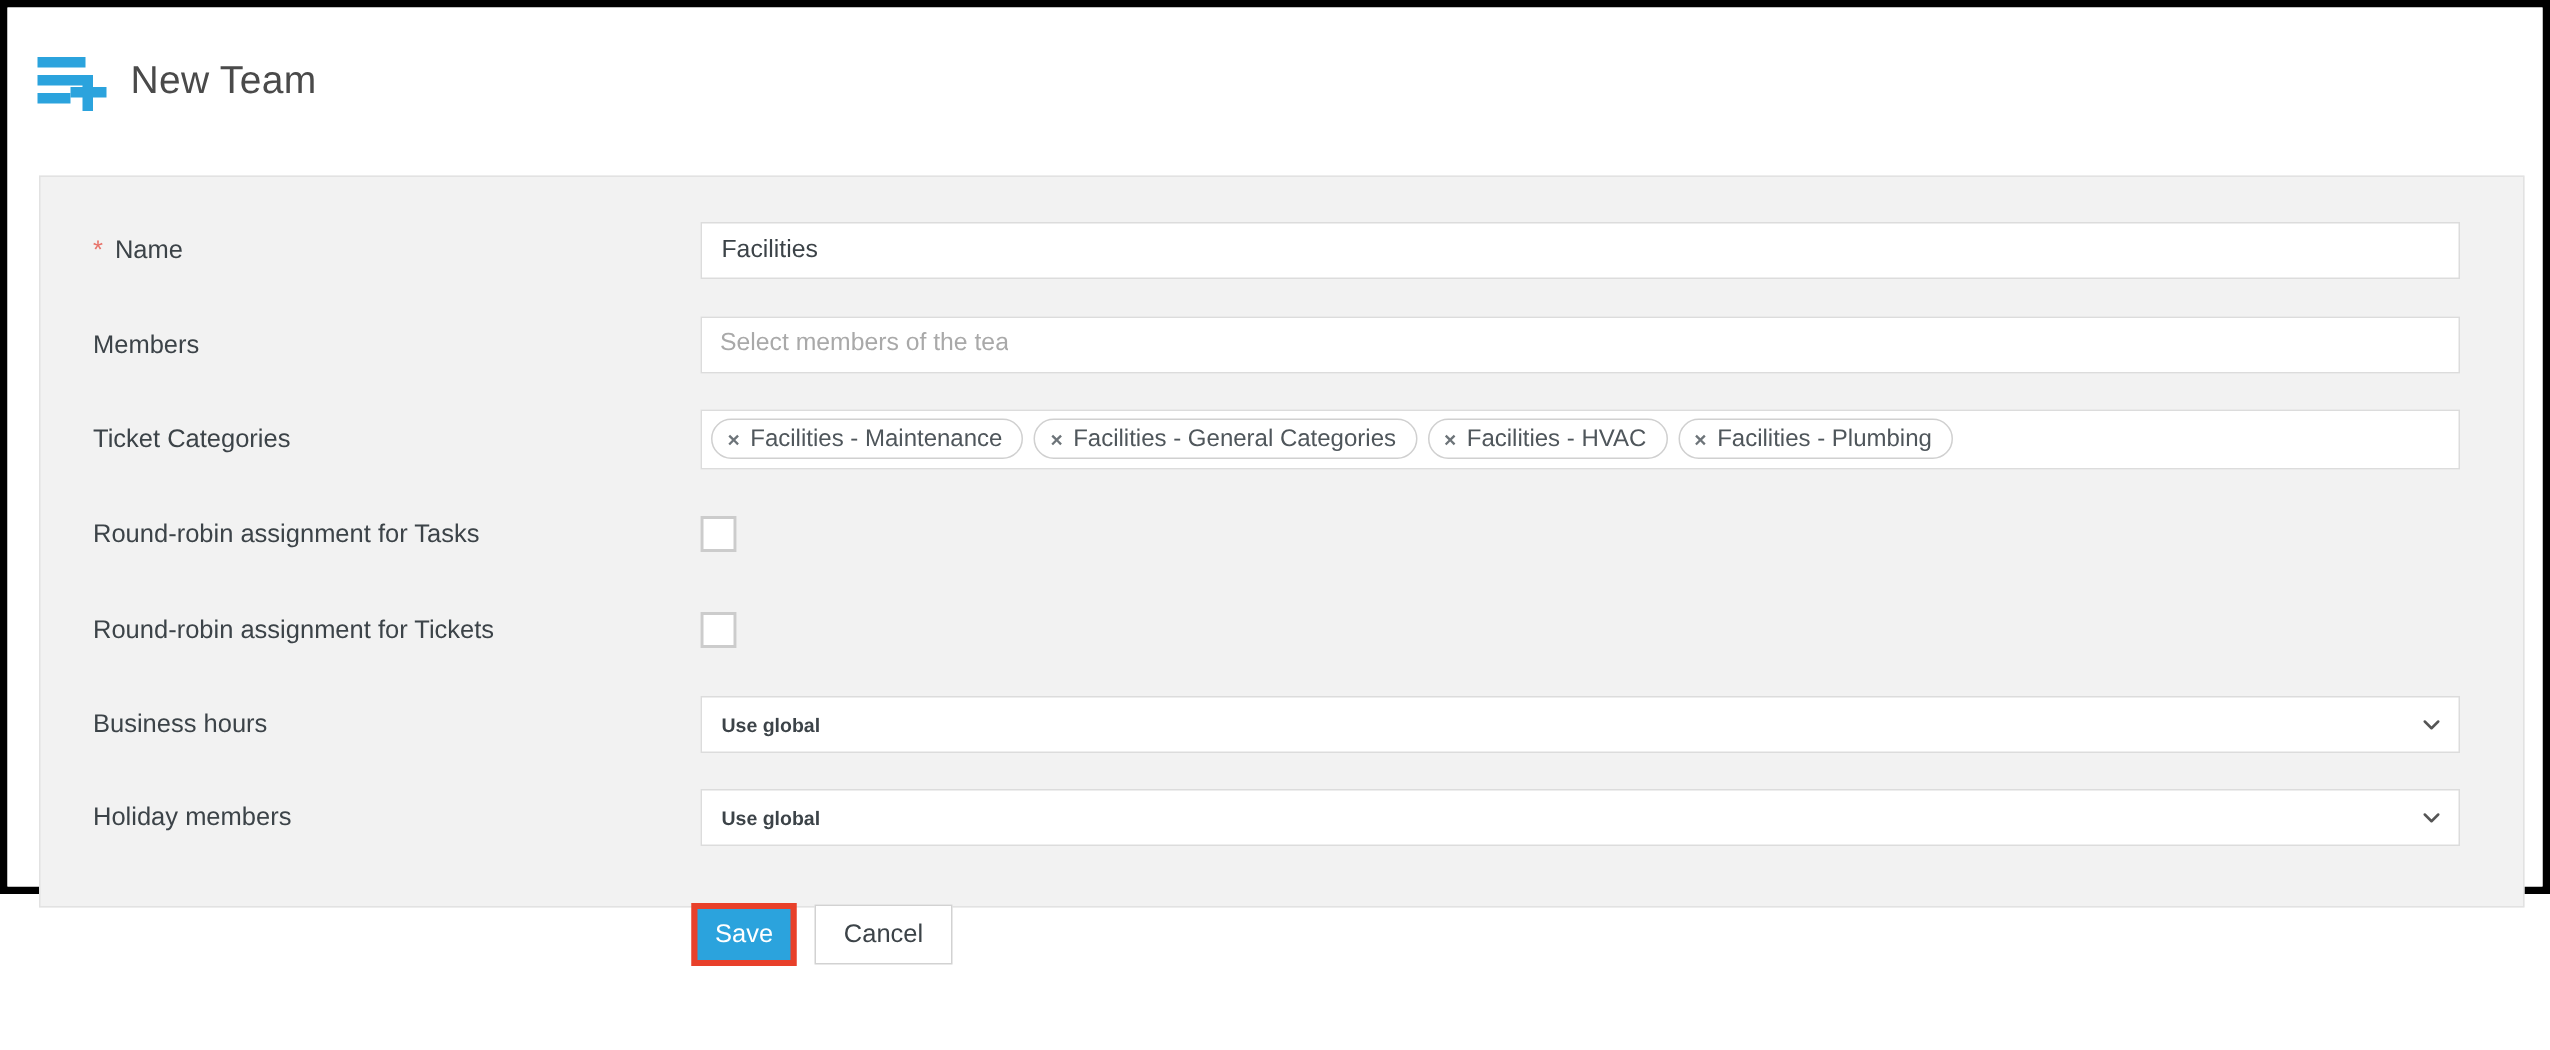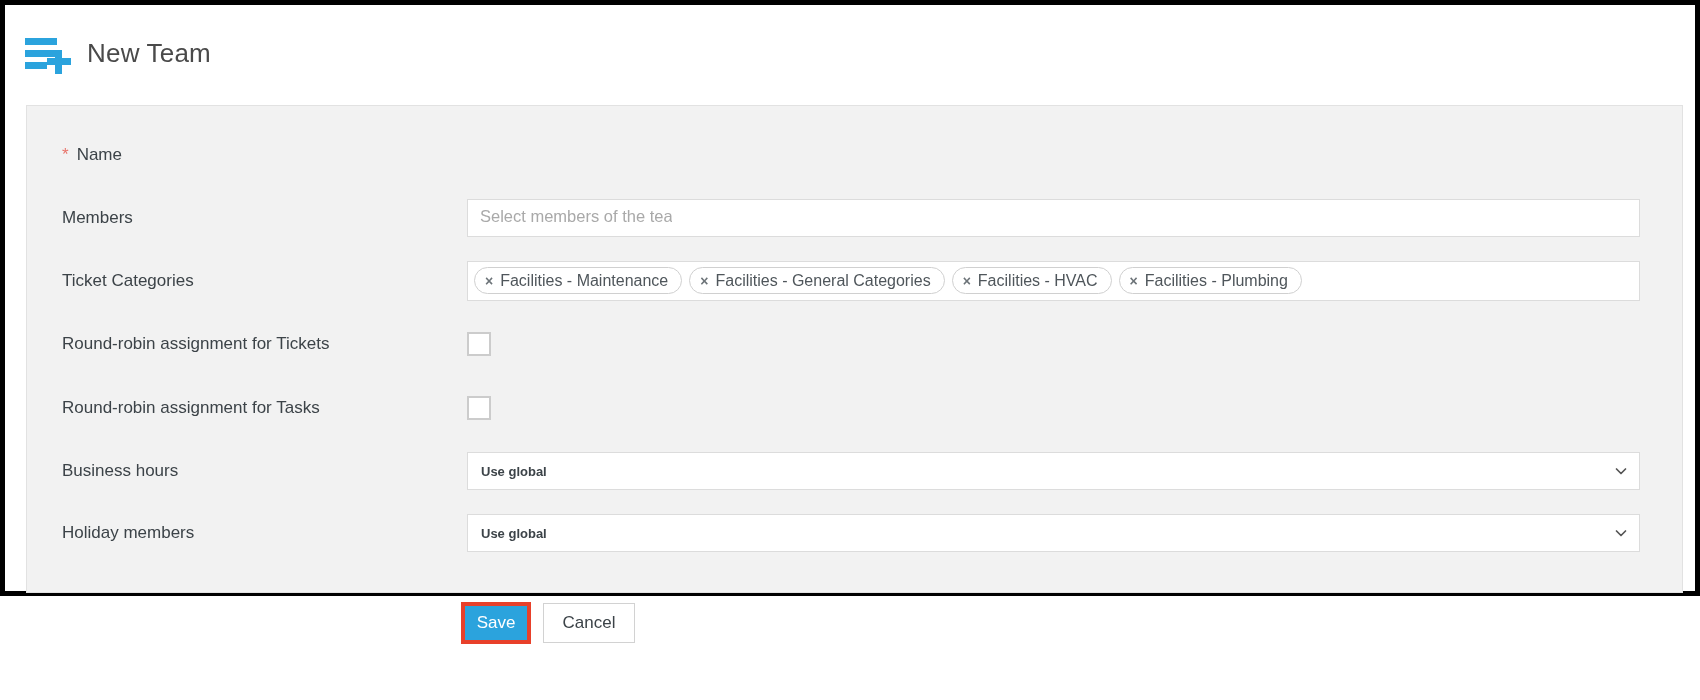--- a/index.html
+++ b/index.html
@@ -71,21 +71,21 @@
     font-size: 26px;
     color: #4A4A4A;
     font-weight: 400;
     letter-spacing: 0.2px;
   }
 
   
   .form-panel {
     position: absolute;
     left: 21px;
-    top: 100px;
+    top: 112px;
     width: 1657px;
     height: 488px;
     box-sizing: border-box;
     background: #F2F2F2;
     border: 1px solid #E2E2E2;
   }
   .form-row {
     display: flex;
     align-items: center;
     height: 63px;
@@ -279,20 +279,23 @@
         <div class="plus-v"></div>
       </div>
       <div class="page-title">New Team</div>
     </div>
 
     <div class="form-panel">
 
       <div class="form-row row-name">
         <div class="field-label">
           <span class="req-star">*</span><span>Name</span>
+        </div>
+        <div class="field-control">
+          <input class="text-input" type="text" value="Facilities" style="">
         </div>
       </div>
 
       <div class="form-row row-members">
         <div class="field-label">Members</div>
         <div class="field-control">
           <div class="members-wrap">
             <input class="text-input" type="text" value="" style="">
             <div class="members-clip">
               <div class="members-ph">Select members of the team</div>
@@ -318,29 +321,29 @@
               <span>Facilities - HVAC</span>
             </span>
             <span class="tag">
               <span class="tag-x">×</span>
               <span>Facilities - Plumbing</span>
             </span>
           </div>
         </div>
       </div>
 
+      <div class="form-row row-rr2">
+        <div class="field-label">Round-robin assignment for Tasks</div>
+        <div class="field-control">
+          <div class="checkbox"></div>
+        </div>
+      </div>
+
       <div class="form-row row-rr1">
         <div class="field-label">Round-robin assignment for Tickets</div>
-        <div class="field-control">
-          <div class="checkbox"></div>
-        </div>
-      </div>
-
-      <div class="form-row row-rr2">
-        <div class="field-label">Round-robin assignment for Tasks</div>
         <div class="field-control">
           <div class="checkbox"></div>
         </div>
       </div>
 
       <div class="form-row row-bh">
         <div class="field-label">Business hours</div>
         <div class="field-control">
           <div class="select-wrap">
             <div class="select-box">Use global</div>

